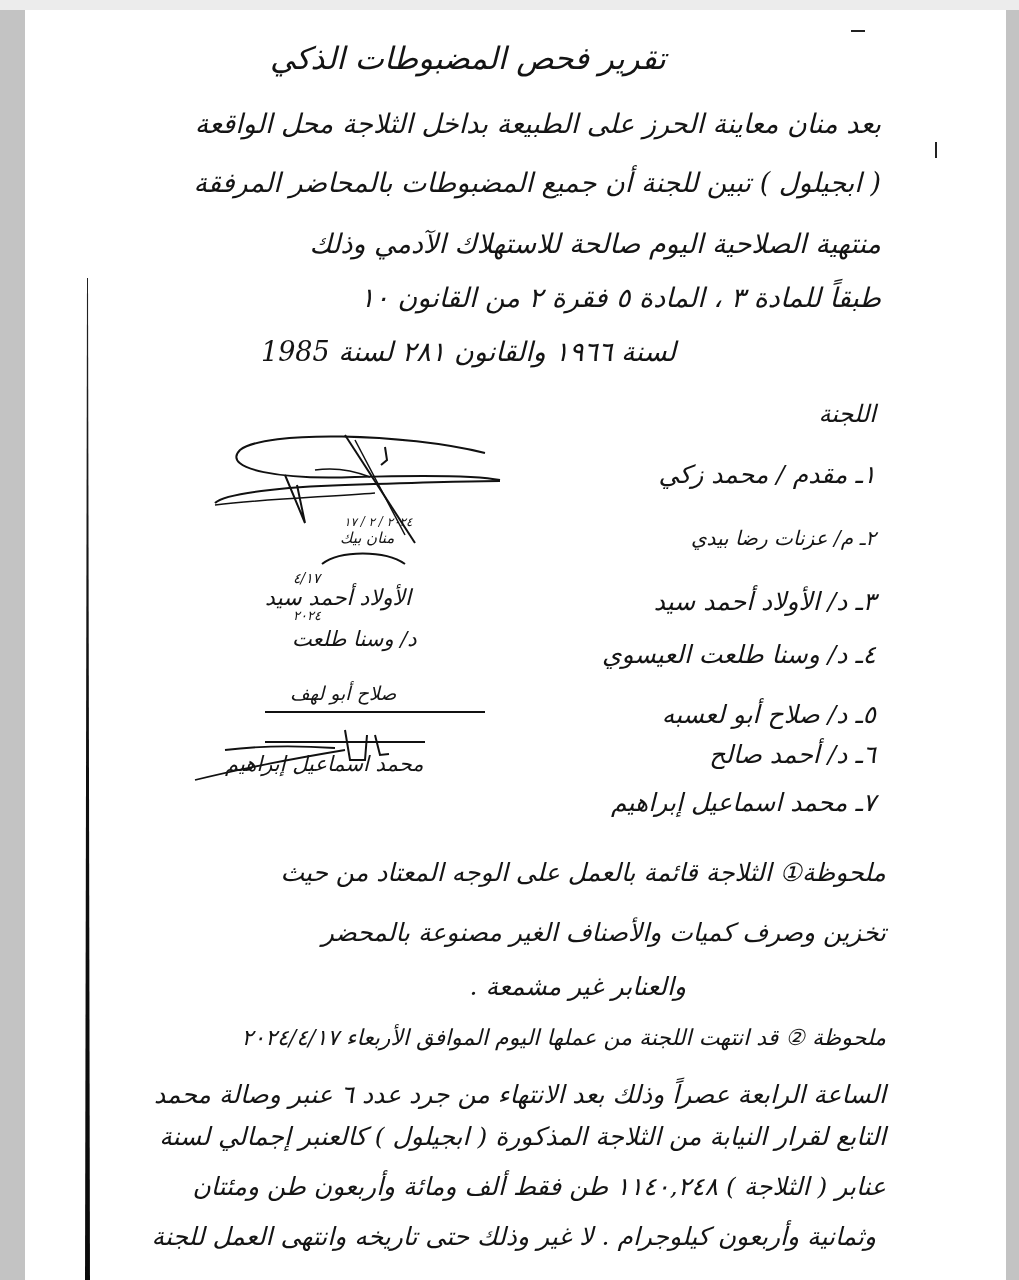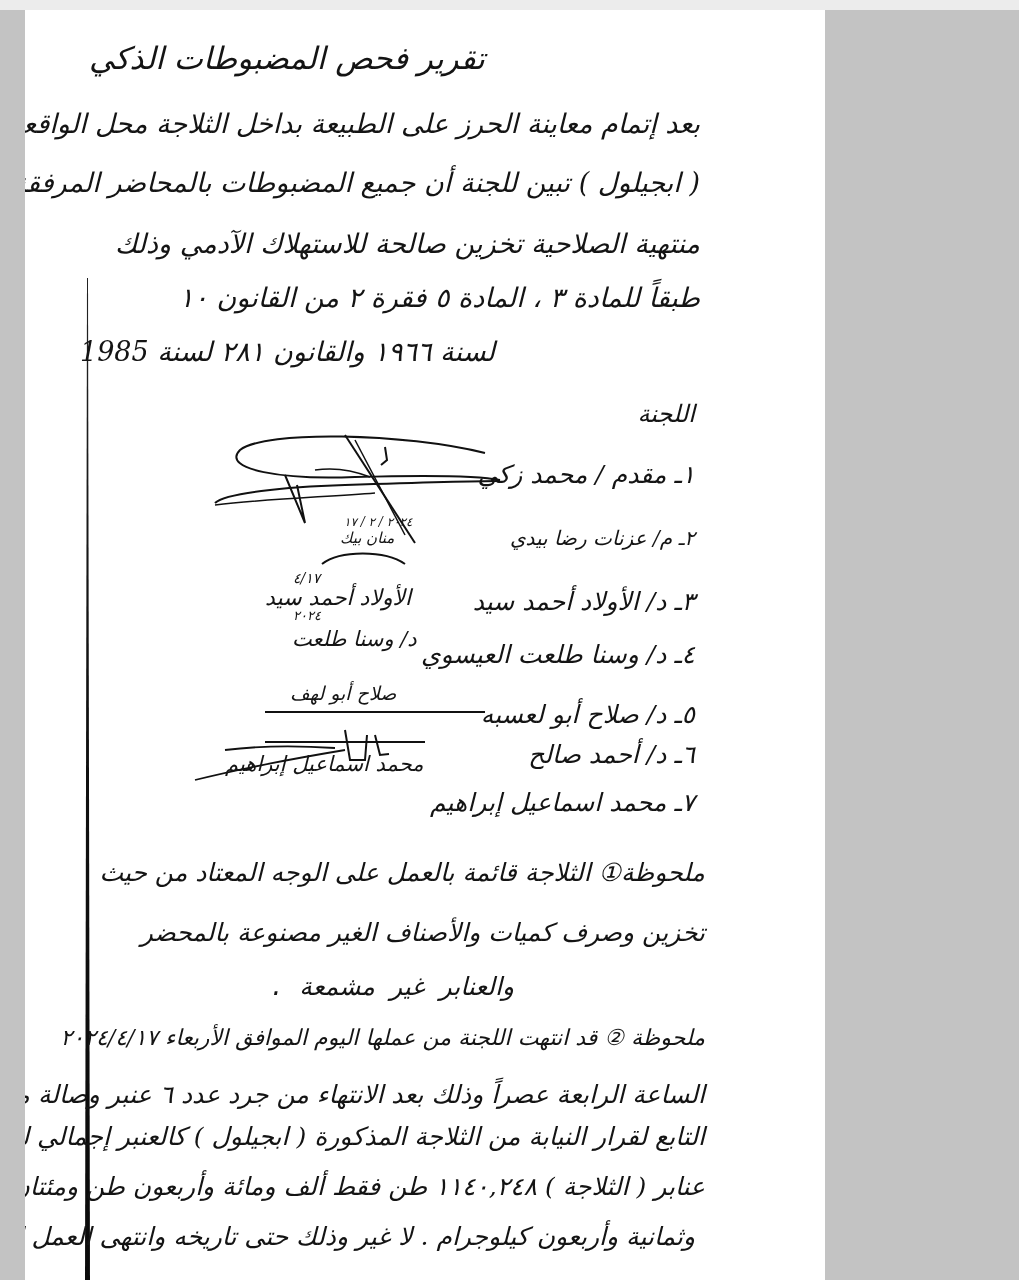--- a/index.html
+++ b/index.html
@@ -4,21 +4,21 @@
   <style>
     html, body { margin: 0; padding: 0; }
     body {
       width: 1019px; height: 1280px; overflow: hidden;
       background: #c3c3c3;
       font-family: "DejaVu Sans", sans-serif;
       position: relative;
     }
     .topbar { position: absolute; left: 0; top: 0; width: 1019px; height: 10px; background: #ececec; }
     .page {
-      position: absolute; left: 25px; top: 10px; width: 800px; height: 1270px;
+      position: absolute; left: 25px; top: 10px; width: 981px; height: 1270px;
       background: #ffffff; overflow: hidden;
     }
     .scan-edge {
       position: absolute; left: 60px; top: 268px; width: 5px; height: 1010px;
       background: linear-gradient(to bottom, #222 0%, #111 40%, #0b0b0b 100%);
       clip-path: polygon(40% 0, 60% 0, 100% 100%, 0 100%);
     }
     .hand {
       position: absolute; direction: rtl; text-align: right;
       font-family: "DejaVu Serif", serif; color: #141414;
@@ -41,43 +41,43 @@
     .m4 { top: 630px; }
     .m5 { top: 690px; }
     .m6 { top: 730px; }
     .m7 { top: 778px; }
     .sig { position: absolute; }
     .sig svg { display: block; }
     .sig-text { position: absolute; direction: rtl; font-family: "DejaVu Serif", serif; font-style: italic; color: #151515; white-space: nowrap; }
     .note { right: 120px; font-size: 25px; }
     .n1a { top: 848px; }
     .n1b { top: 908px; }
-    .n1c { top: 962px; right: 311px; font-family: Liberation Mono, monospace; }
+    .n1c { top: 962px; right: 320px; }
     .n2a { top: 1015px; font-size: 22px; }
     .n2b { top: 1070px; }
     .n2c { top: 1112px; }
     .n2d { top: 1162px; }
     .n2e { top: 1212px; right: 130px; }
   </style>
 </head>
 <body>
 
 <div class="topbar"></div>
 
 <div class="page">
   <div class="scan-edge"></div>
 
   <div class="mark-dash"></div>
   <div class="mark-one"></div>
 
   <div class="hand title">تقرير فحص المضبوطات الذكي</div>
 
-  <div class="hand para p1">بعد إتمام معاينة الحرز على الطبيعة بداخل الثلاجة محل الواقعة</div>
+  <div class="hand para p1">بعد منان معاينة الحرز على الطبيعة بداخل الثلاجة محل الواقعة</div>
   <div class="hand para p2">( ابجيلول ) تبين للجنة أن جميع المضبوطات بالمحاضر المرفقة</div>
-  <div class="hand para p3">منتهية الصلاحية تخزين صالحة للاستهلاك الآدمي وذلك</div>
+  <div class="hand para p3">منتهية الصلاحية اليوم صالحة للاستهلاك الآدمي وذلك</div>
   <div class="hand para p4">طبقاً للمادة ٣ ، المادة ٥ فقرة ٢ من القانون ١٠</div>
   <div class="hand para p5">لسنة ١٩٦٦ والقانون ٢٨١ لسنة 1985</div>
 
   <div class="hand committee-label">اللجنة</div>
 
   <div class="hand member m1">١ـ مقدم / محمد زكي</div>
   <div class="hand member m2">٢ـ م/ عزنات رضا بيدي</div>
   <div class="hand member m3">٣ـ د/ الأولاد أحمد سيد</div>
   <div class="hand member m4">٤ـ د/ وسنا طلعت العيسوي</div>
   <div class="hand member m5">٥ـ د/ صلاح أبو لعسبه</div>

